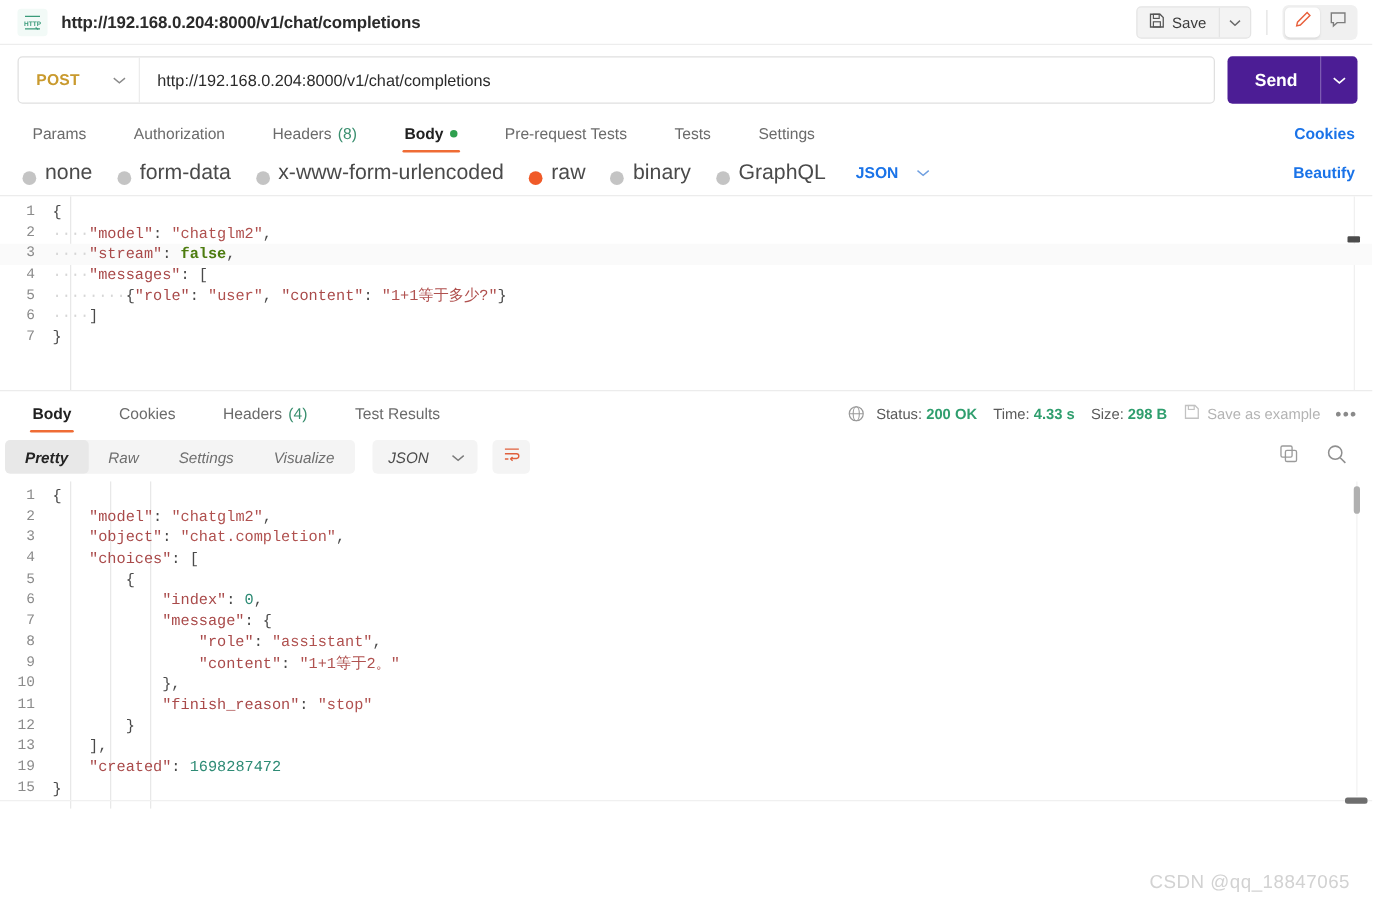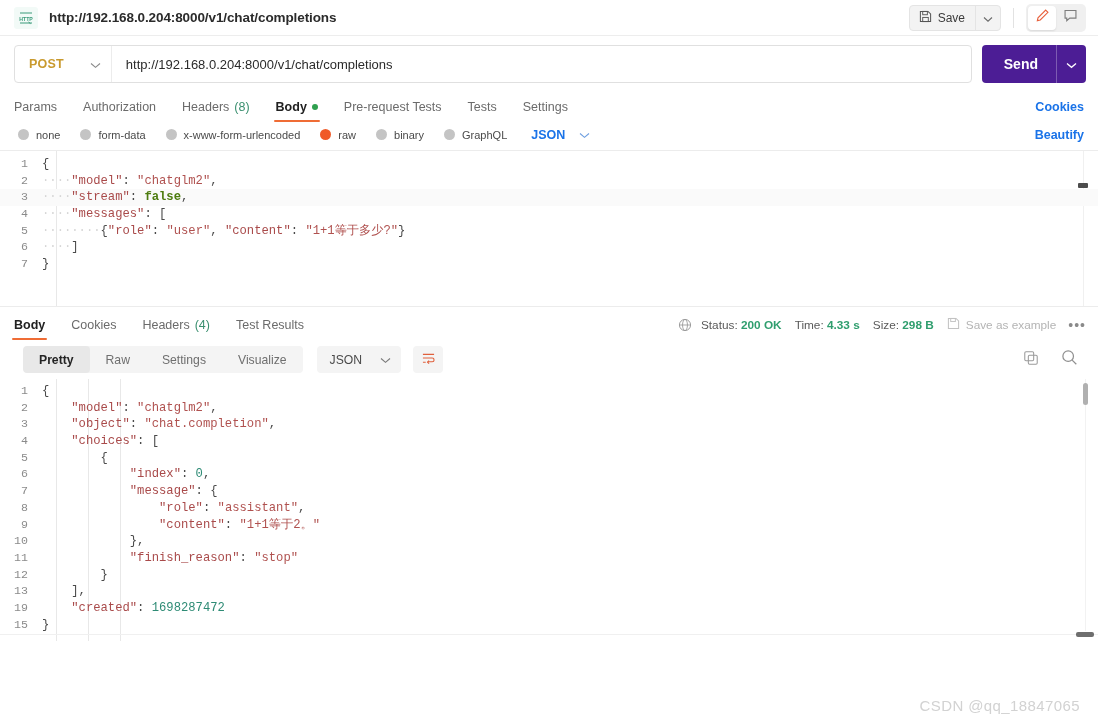--- a/index.html
+++ b/index.html
@@ -141,20 +141,21 @@
     position: relative;
   }
   .rtab {
     font-size: 12.5px; color: #6b6b6b;
     padding: 0 0 8px 0;
     margin-right: 26px;
     cursor: pointer;
     position: relative;
     display: flex; align-items: center; gap: 5px;
     white-space: nowrap;
+    margin-left: 12px;
   }
   .rtab.active { color: #212121; font-weight: bold; }
   .rtab.active::after {
     content: ""; position: absolute;
     left: -2px; right: -2px; bottom: 0; height: 2px;
     background: #ef6c35; border-radius: 1px;
   }
   .rtab .cnt { color: #3a8f6f; }
   .dot-green { width: 6px; height: 6px; border-radius: 50%; background: #2fa04f; }
   .cookies-link {
@@ -163,23 +164,23 @@
     cursor: pointer; padding-bottom: 8px;
   }
 
   
   .bodyrow {
     display: flex; align-items: center;
     padding: 6px 14px 8px 18px;
     gap: 0;
   }
   .radio-opt {
-    display: flex; align-items: flex-start; gap: 7px;
+    display: flex; align-items: flex-end; gap: 7px;
     margin-right: 20px;
-    font-size: 11px; color: #4a4a4a;
+    font-size: 17px; color: #4a4a4a;
     cursor: pointer; white-space: nowrap;
   }
   .rdot {
     width: 11px; height: 11px; border-radius: 50%;
     background: #c4c4c4; flex: none;
   }
   .radio-opt.sel .rdot { background: #f05a28; }
   .json-sel {
     display: flex; align-items: center; gap: 14px;
     font-size: 12.5px; font-weight: bold; color: #1a73e8;
@@ -259,22 +260,23 @@
     display: flex; align-items: center; gap: 6px;
     font-size: 11.8px; color: #b4b4b4; margin-right: 12px;
     cursor: pointer; white-space: nowrap;
   }
   .ellipsis { color: #8a8a8a; font-size: 14px; letter-spacing: 1px; cursor: pointer; }
   .globe { margin-right: 9px; display:flex; align-items:center; }
 
   
   .resp-toolbar {
     display: flex; align-items: center;
-    padding: 6px 12px 6px 19px;
+    padding: 6px 12px 6px 0;
     gap: 0;
+    font-style: italic;
   }
   .seg {
     display: flex; align-items: center;
     background: #f4f4f4;
     border-radius: 4px;
     height: 27px;
     margin-left: 4px;
     overflow: hidden;
   }
   .seg-item {

